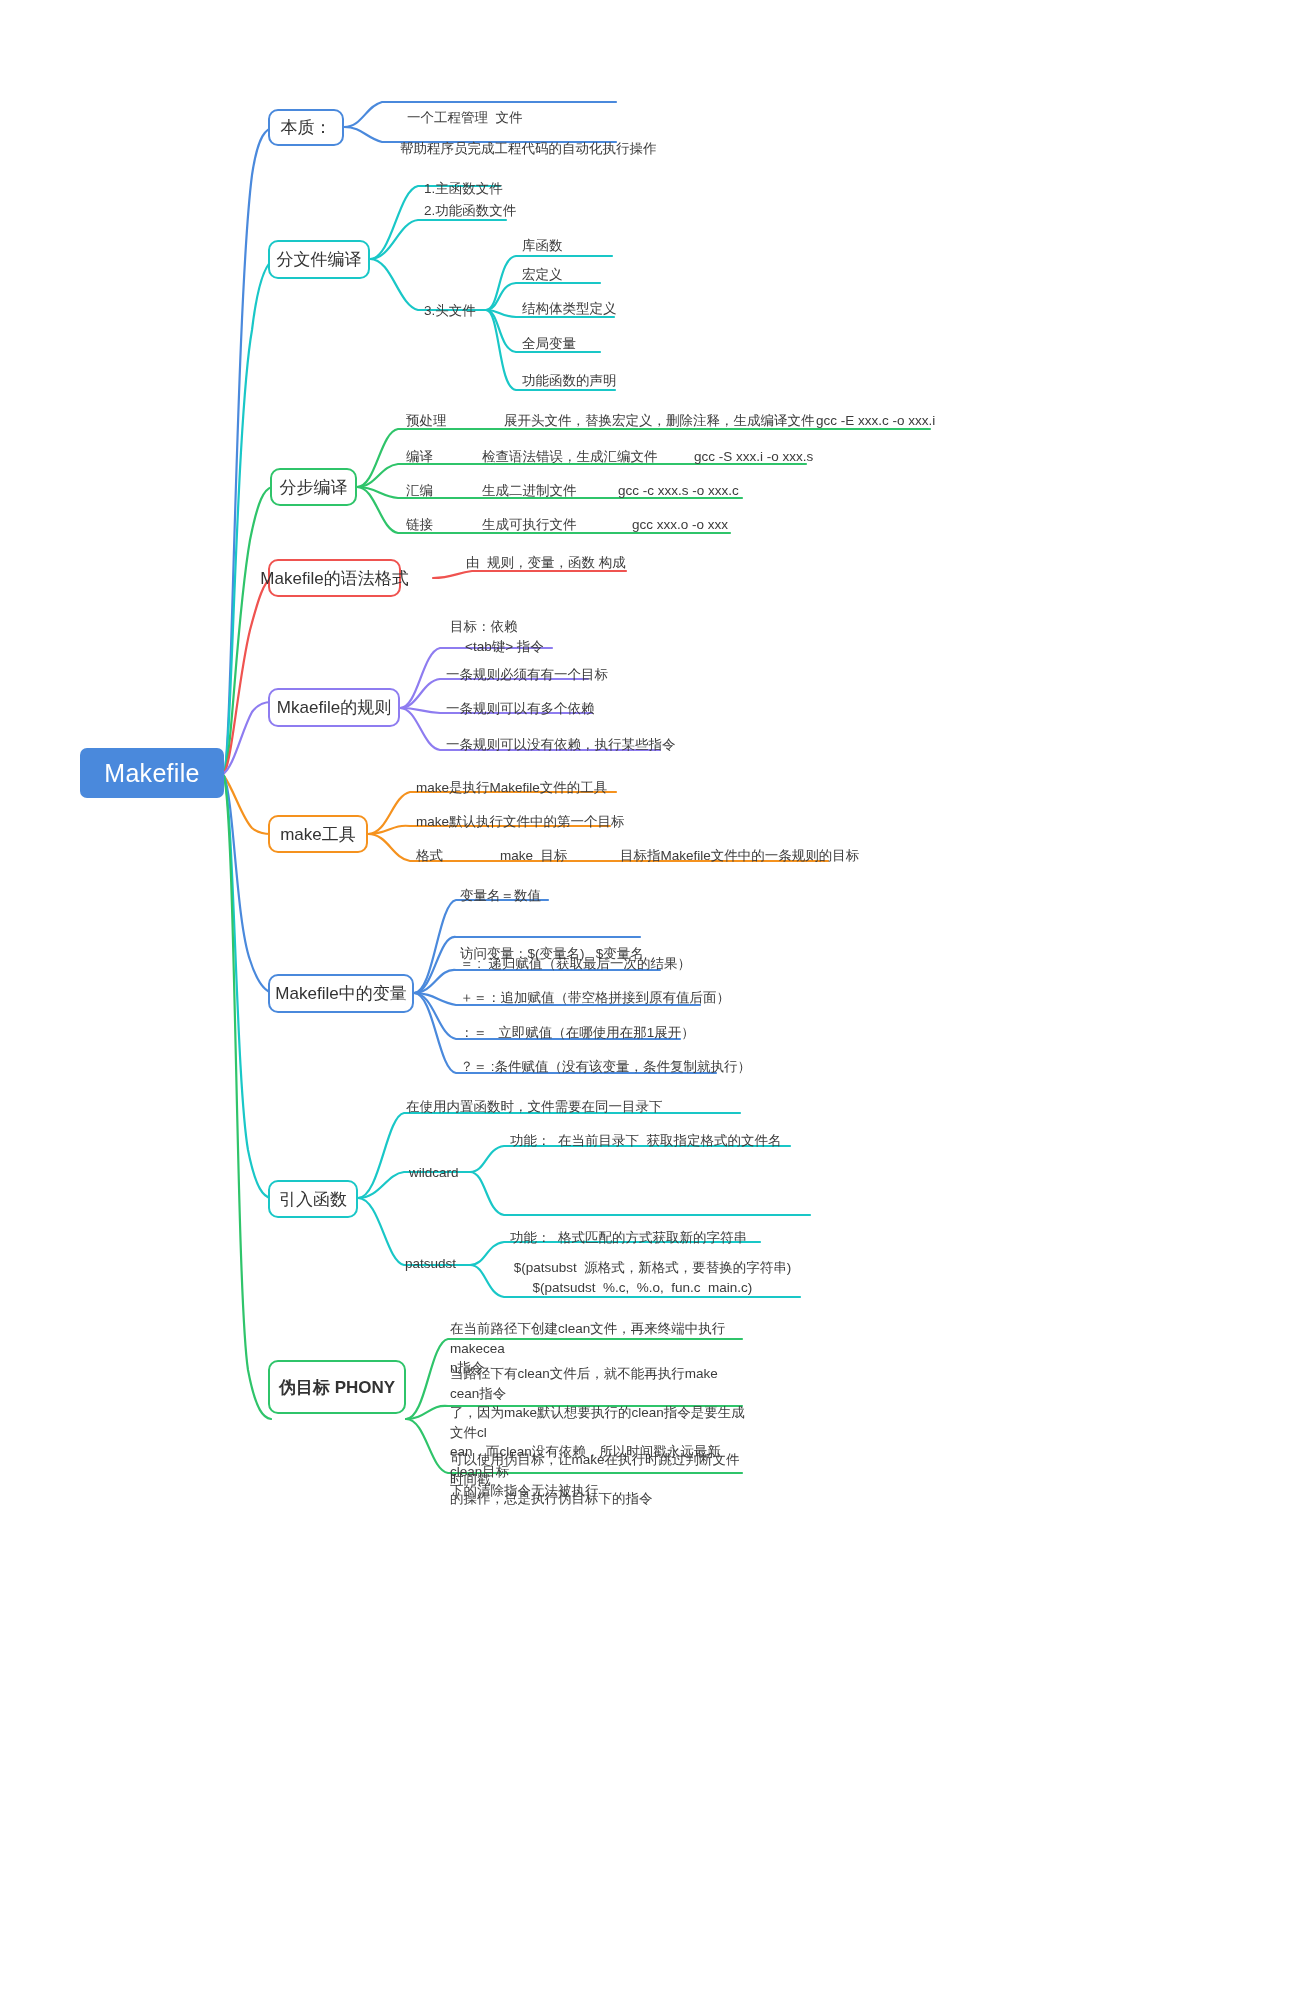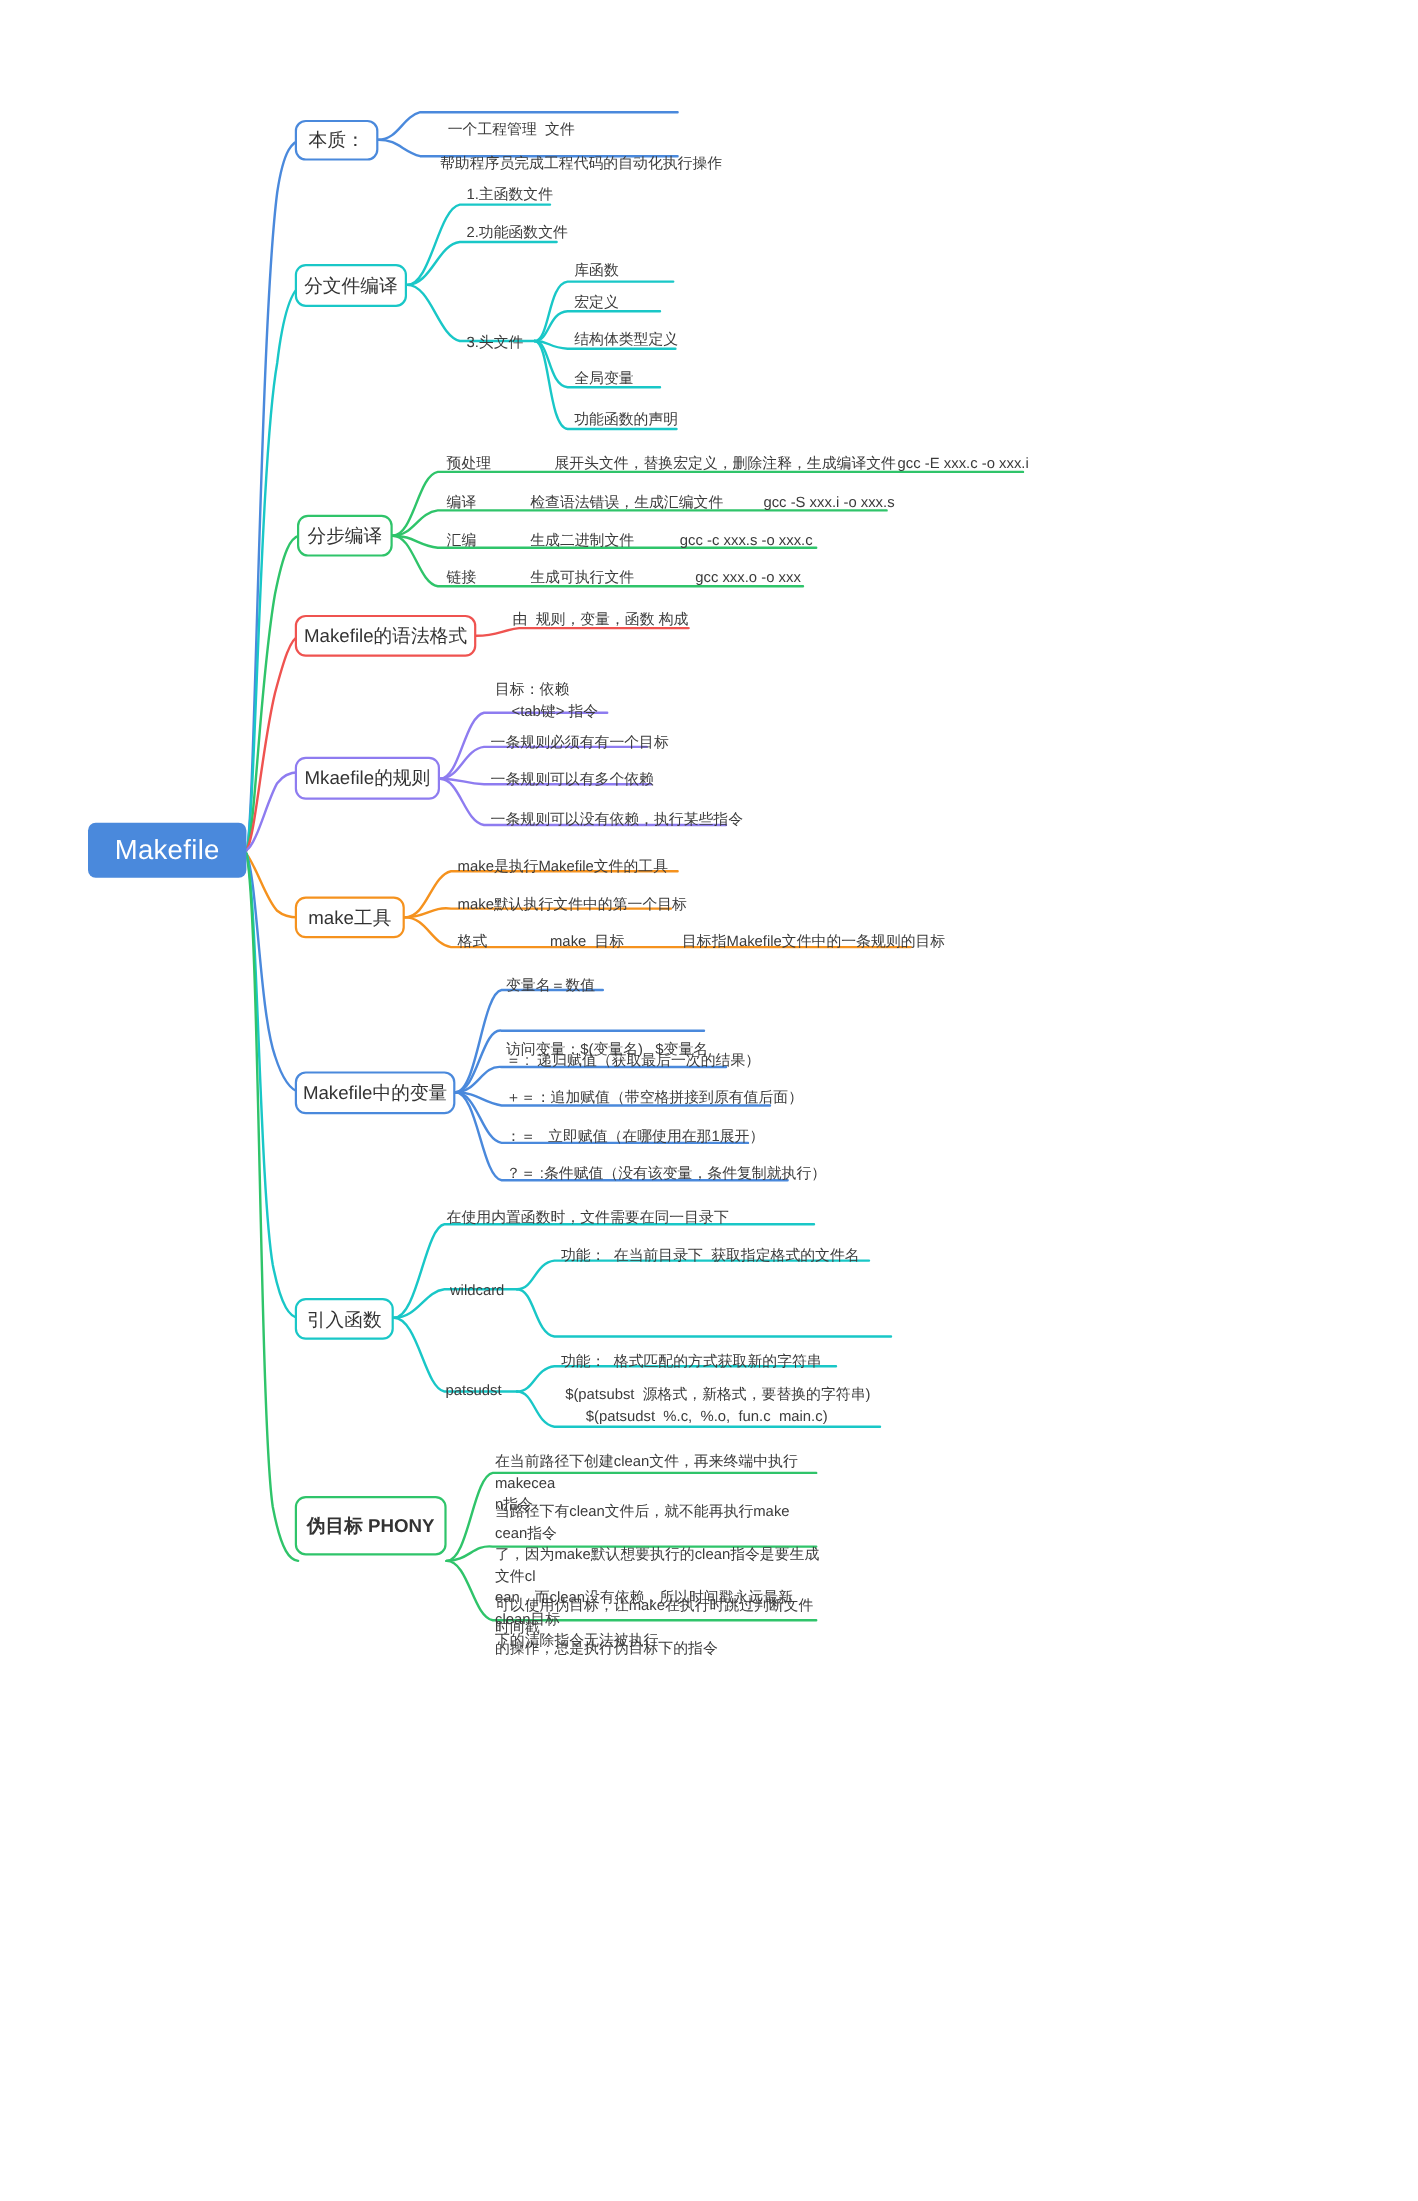--- a/index.html
+++ b/index.html
@@ -110,21 +110,21 @@
   <div class="node leaf" style="left:392px;top:88px;width:240px;">
     <span>一个工程管理  文件</span>
   </div>
   <div class="node leaf" style="left:385px;top:119px;width:300px;">
     <span>帮助程序员完成工程代码的自动化执行操作</span>
   </div>
 
   <div class="node lvl1" style="left:268px;top:240px;width:102px;height:39px;border-color:#19c7c7;">
     <span>分文件编译</span>
   </div>
-  <div class="node leaf" style="left:424px;top:167px;"><span>1.主函数文件</span></div>
+  <div class="node leaf" style="left:424px;top:179px;"><span>1.主函数文件</span></div>
   <div class="node leaf" style="left:424px;top:201px;"><span>2.功能函数文件</span></div>
   <div class="node leaf" style="left:424px;top:301px;"><span>3.头文件</span></div>
 
   <div class="node leaf" style="left:522px;top:236px;"><span>库函数</span></div>
   <div class="node leaf" style="left:522px;top:265px;"><span>宏定义</span></div>
   <div class="node leaf" style="left:522px;top:299px;"><span>结构体类型定义</span></div>
   <div class="node leaf" style="left:522px;top:334px;"><span>全局变量</span></div>
   <div class="node leaf" style="left:522px;top:371px;"><span>功能函数的声明</span></div>
 
   <div class="node lvl1" style="left:270px;top:468px;width:87px;height:38px;border-color:#2fc46a;">
@@ -139,21 +139,21 @@
   <div class="node leaf" style="left:694px;top:447px;"><span>gcc -S xxx.i -o xxx.s</span></div>
 
   <div class="node leaf" style="left:406px;top:481px;"><span>汇编</span></div>
   <div class="node leaf" style="left:482px;top:481px;"><span>生成二进制文件</span></div>
   <div class="node leaf" style="left:618px;top:481px;"><span>gcc -c xxx.s -o xxx.c</span></div>
 
   <div class="node leaf" style="left:406px;top:515px;"><span>链接</span></div>
   <div class="node leaf" style="left:482px;top:515px;"><span>生成可执行文件</span></div>
   <div class="node leaf" style="left:632px;top:515px;"><span>gcc xxx.o -o xxx</span></div>
 
-  <div class="node lvl1" style="left:268px;top:559px;width:165px;height:38px;border-color:#ef5350;">
+  <div class="node lvl1" style="left:268px;top:559px;width:133px;height:38px;border-color:#ef5350;">
     <span>Makefile的语法格式</span>
   </div>
   <div class="node leaf" style="left:466px;top:553px;text-align:right;"><span>由  规则，变量，函数 构成</span></div>
 
   <div class="node lvl1" style="left:268px;top:688px;width:132px;height:39px;border-color:#8e7cf0;">
     <span>Mkaefile的规则</span>
   </div>
   <div class="node leaf" style="left:450px;top:617px;"><span>目标：依赖
     &lt;tab键&gt; 指令</span></div>
   <div class="node leaf" style="left:446px;top:665px;"><span>一条规则必须有有一个目标</span></div>

